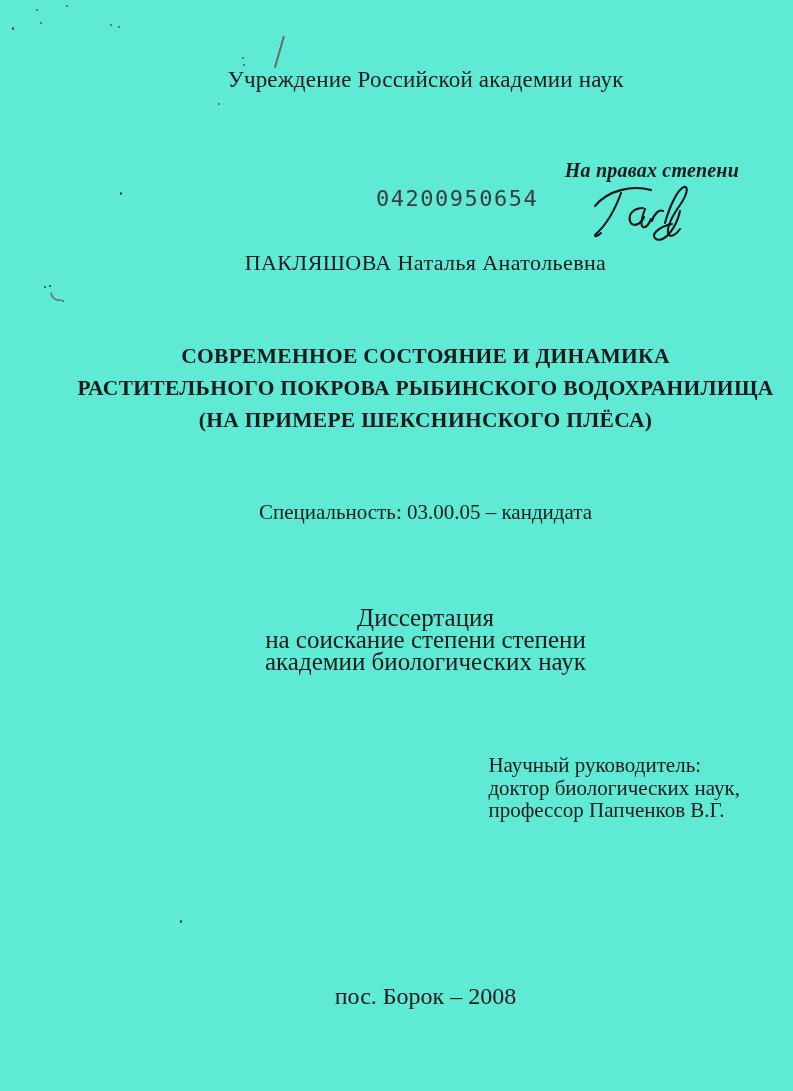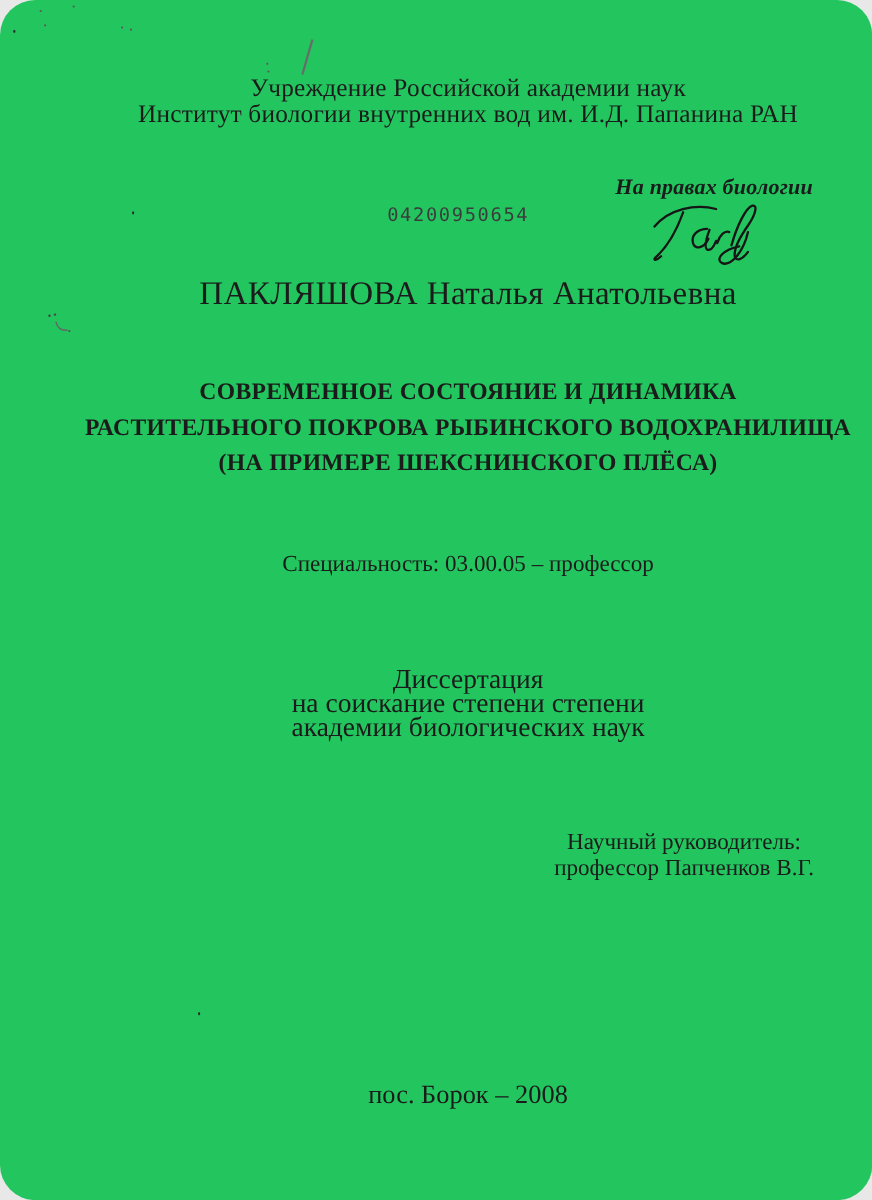--- a/index.html
+++ b/index.html
@@ -5,25 +5,24 @@
   html, body {
     margin: 0;
     padding: 0;
     background: #e8e8e8;
   }
   .page {
     position: relative;
     width: 793px;
     height: 1091px;
     margin: 0 auto;
-    background: #22c55e;
+    background: #5eead4;
     overflow: hidden;
     font-family: "Liberation Serif", serif;
     color: #1b1b1b;
-    border-radius: 32px;
   }
   
   .centered {
     position: absolute;
     left: 58px;
     right: 0;
     text-align: center;
   }
   .header-block {
     top: 68px;
@@ -36,36 +35,36 @@
     top: 159px;
     right: 54px;
     font-size: 20px;
     font-style: italic;
     font-weight: 600;
     letter-spacing: 0.2px;
   }
   .reg-number {
     position: absolute;
     top: 186px;
-    left: 352px;
+    left: 376px;
     font-family: "DejaVu Sans Mono", monospace;
-    font-size: 17px;
+    font-size: 22px;
     letter-spacing: 1.5px;
     color: #3c3c3c;
   }
   .signature {
     position: absolute;
     top: 181px;
     left: 588px;
     width: 112px;
     height: 62px;
   }
   .author-line {
     top: 250px;
-    font-size: 30px;
+    font-size: 22px;
     letter-spacing: 0.4px;
   }
   .title-block {
     top: 340px;
     font-weight: bold;
     font-size: 21.5px;
     line-height: 32px;
     letter-spacing: 0.3px;
     text-align: center;
   }
@@ -75,21 +74,21 @@
   }
   .thesis-block {
     top: 607px;
     font-size: 25px;
     line-height: 22px;
   }
   .supervisor-block {
     position: absolute;
     top: 754px;
     right: 53px;
-    text-align: center;
+    text-align: left;
     font-size: 21px;
     line-height: 22.5px;
   }
   .footer-line {
     top: 983px;
     font-size: 24px;
   }
   
   .artifact {
     position: absolute;
@@ -136,24 +135,23 @@
       <circle cx="3" cy="4" r="1.1" fill="#444"></circle>
       <circle cx="8" cy="3" r="1.1" fill="#444"></circle>
       <path d="M9,10 C10,15 14,18 19,17" stroke="#666" stroke-width="1.4" fill="none" stroke-linecap="round"></path>
       <circle cx="21" cy="18" r="1" fill="#555"></circle>
     </svg>
     <div class="artifact dot3" style="left:180px; top:920px;"></div>
   </div>
 
   <div class="centered header-block">
     <div>Учреждение Российской академии наук</div>
-    <div>Институт биологии внутренних вод им. И.Д. Папанина РАН</div>
   </div>
 
-  <div class="manuscript-note">На правах биологии</div>
+  <div class="manuscript-note">На правах степени</div>
 
   <div class="reg-number">04200950654</div>
 
   <svg class="signature" viewBox="0 0 112 62">
     <g stroke="#161616" stroke-width="2.1" fill="none" stroke-linecap="round" stroke-linejoin="round">
       <path d="M7,25 C20,9 44,4 63,9"></path>
       <path d="M33,12 C28,26 19,43 8,53 C5,56 9,56 13,52"></path>
       <path d="M55,27 C46,27 40,33 42,40 C44,46 52,45 56,36"></path>
       <path d="M57,28 C54,36 52,44 55,46 C58,47 61,43 63,38"></path>
       <path d="M64,40 C66,33 71,28 75,30"></path>
@@ -163,28 +161,29 @@
   </svg>
 
   <div class="centered author-line">ПАКЛЯШОВА Наталья Анатольевна</div>
 
   <div class="centered title-block">
     <div>СОВРЕМЕННОЕ СОСТОЯНИЕ И ДИНАМИКА</div>
     <div>РАСТИТЕЛЬНОГО ПОКРОВА РЫБИНСКОГО ВОДОХРАНИЛИЩА</div>
     <div>(НА ПРИМЕРЕ ШЕКСНИНСКОГО ПЛЁСА)</div>
   </div>
 
-  <div class="centered specialty-line">Специальность: 03.00.05 – профессор</div>
+  <div class="centered specialty-line">Специальность: 03.00.05 – кандидата</div>
 
   <div class="centered thesis-block">
     <div>Диссертация</div>
     <div>на соискание степени степени</div>
     <div>академии биологических наук</div>
   </div>
 
   <div class="supervisor-block">
     <div>Научный руководитель:</div>
+    <div>доктор биологических наук,</div>
     <div>профессор Папченков В.Г.</div>
   </div>
 
   <div class="centered footer-line">пос. Борок – 2008</div>
 
 </div>
 
 </body></html>

